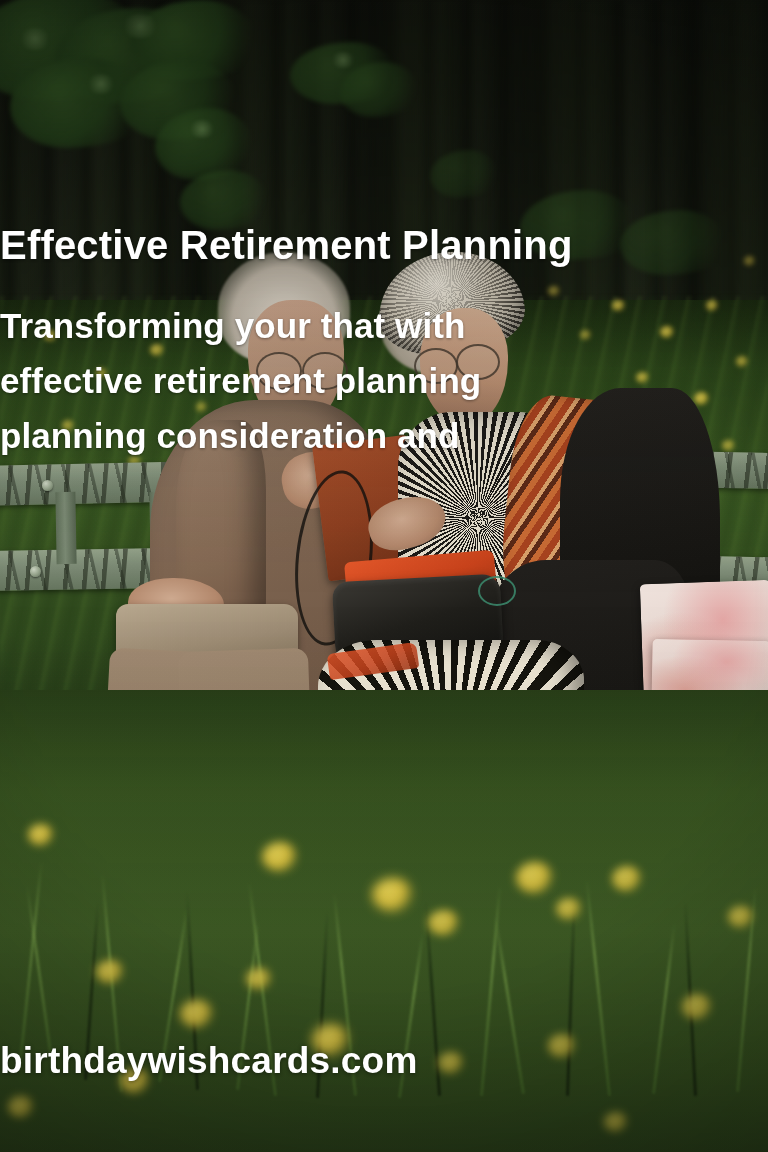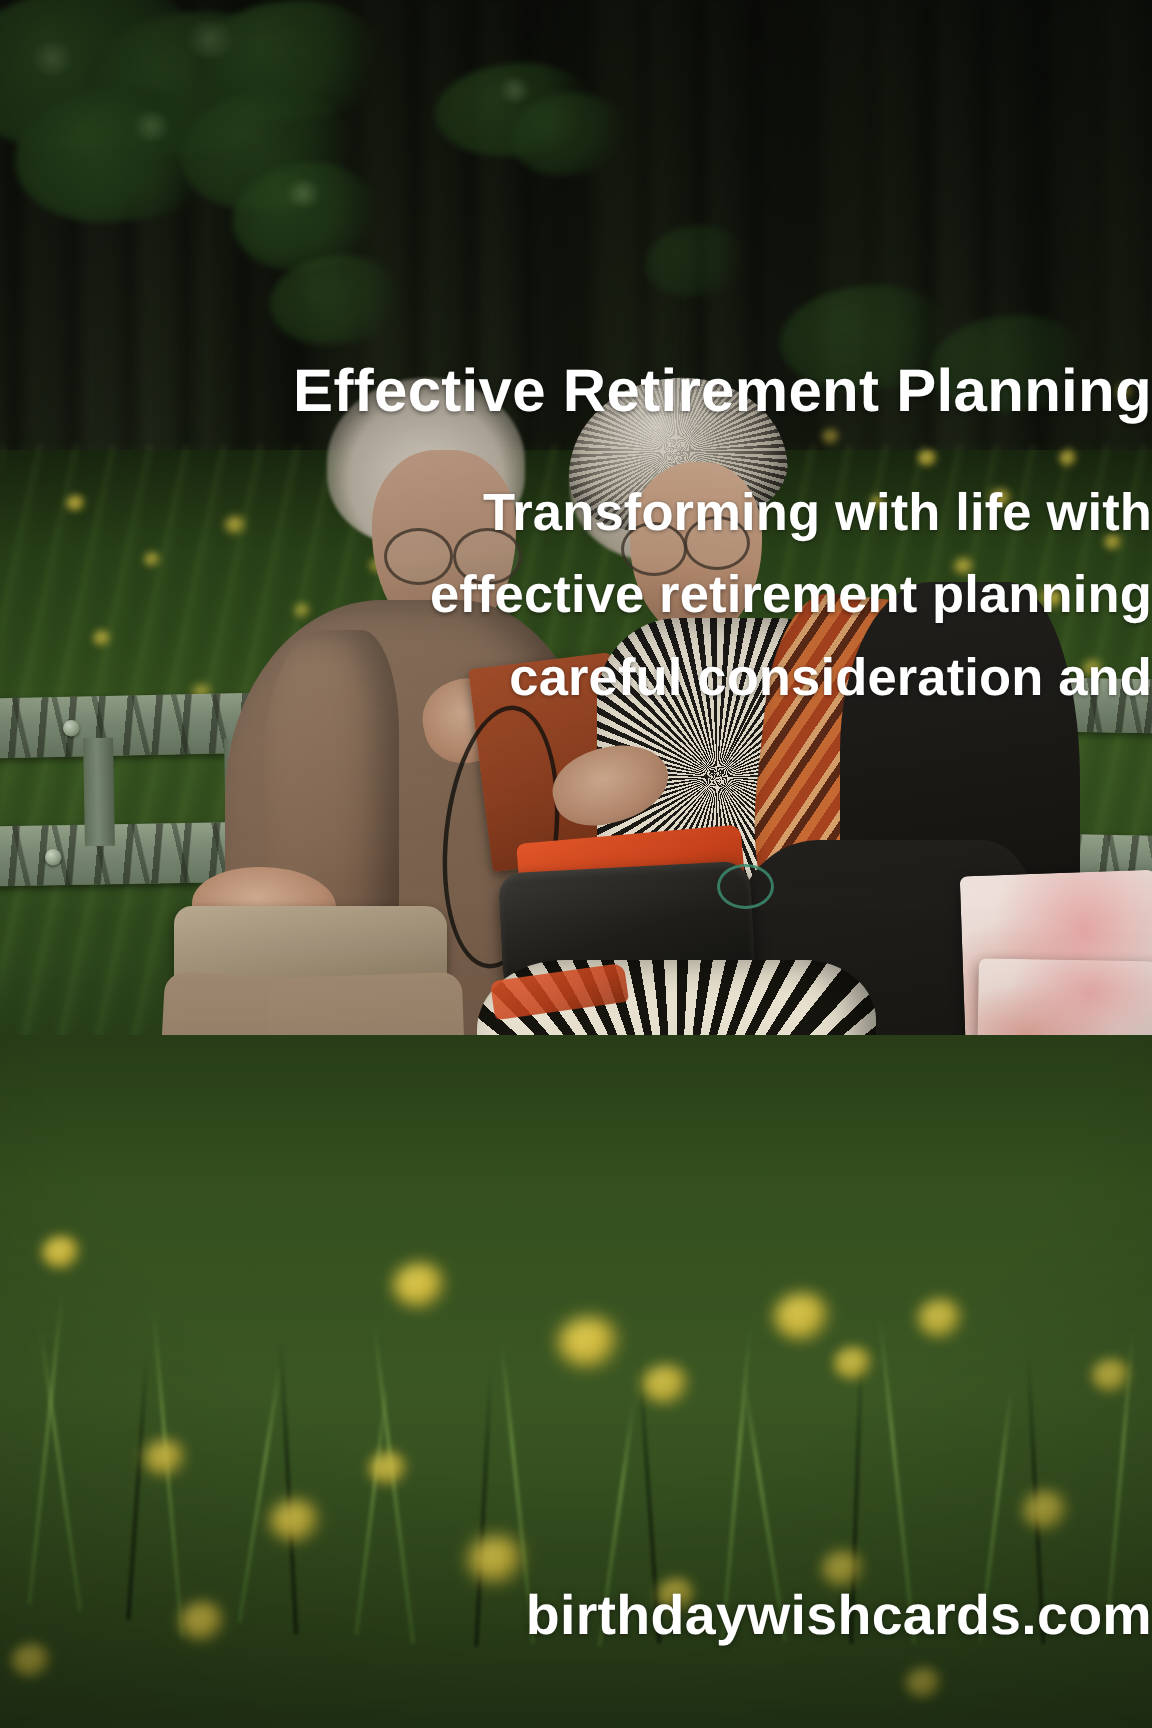--- a/index.html
+++ b/index.html
@@ -320,22 +320,21 @@
     position: absolute;
     inset: 0;
     backdrop-filter: blur(0.4px);
     pointer-events: none;
   }
 
   
   .overlay {
     position: absolute;
     inset: 0;
-    text-align: right;
-    margin-top: 16px;
+    text-align: left;
   }
   .title {
     position: absolute;
     left: 0; right: 0;
     top: 222px;
     font-size: 40px;
     font-weight: 700;
     color: #ffffff;
     letter-spacing: .2px;
     line-height: 1.15;
@@ -522,21 +521,21 @@
 
     <div class="soft"></div>
     <div class="grade"></div>
   </div>
 
   <div class="overlay">
 
     <div class="title">Effective Retirement Planning</div>
 
     <div class="message">
-      <span class="ln">Transforming with life with</span>
+      <span class="ln">Transforming your that with</span>
       <span class="ln">effective retirement planning</span>
-      <span class="ln">careful consideration and</span>
+      <span class="ln">planning consideration and</span>
     </div>
 
     <div class="site">birthdaywishcards.com</div>
   </div>
 
 </div>
 
 </body></html>

